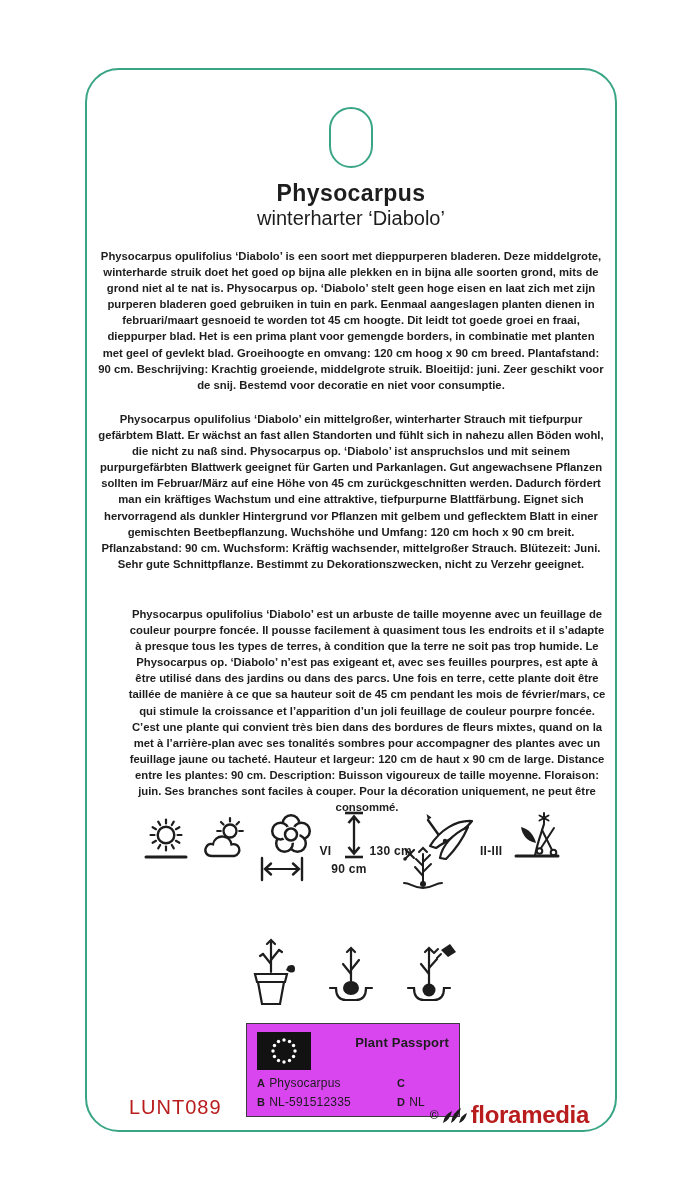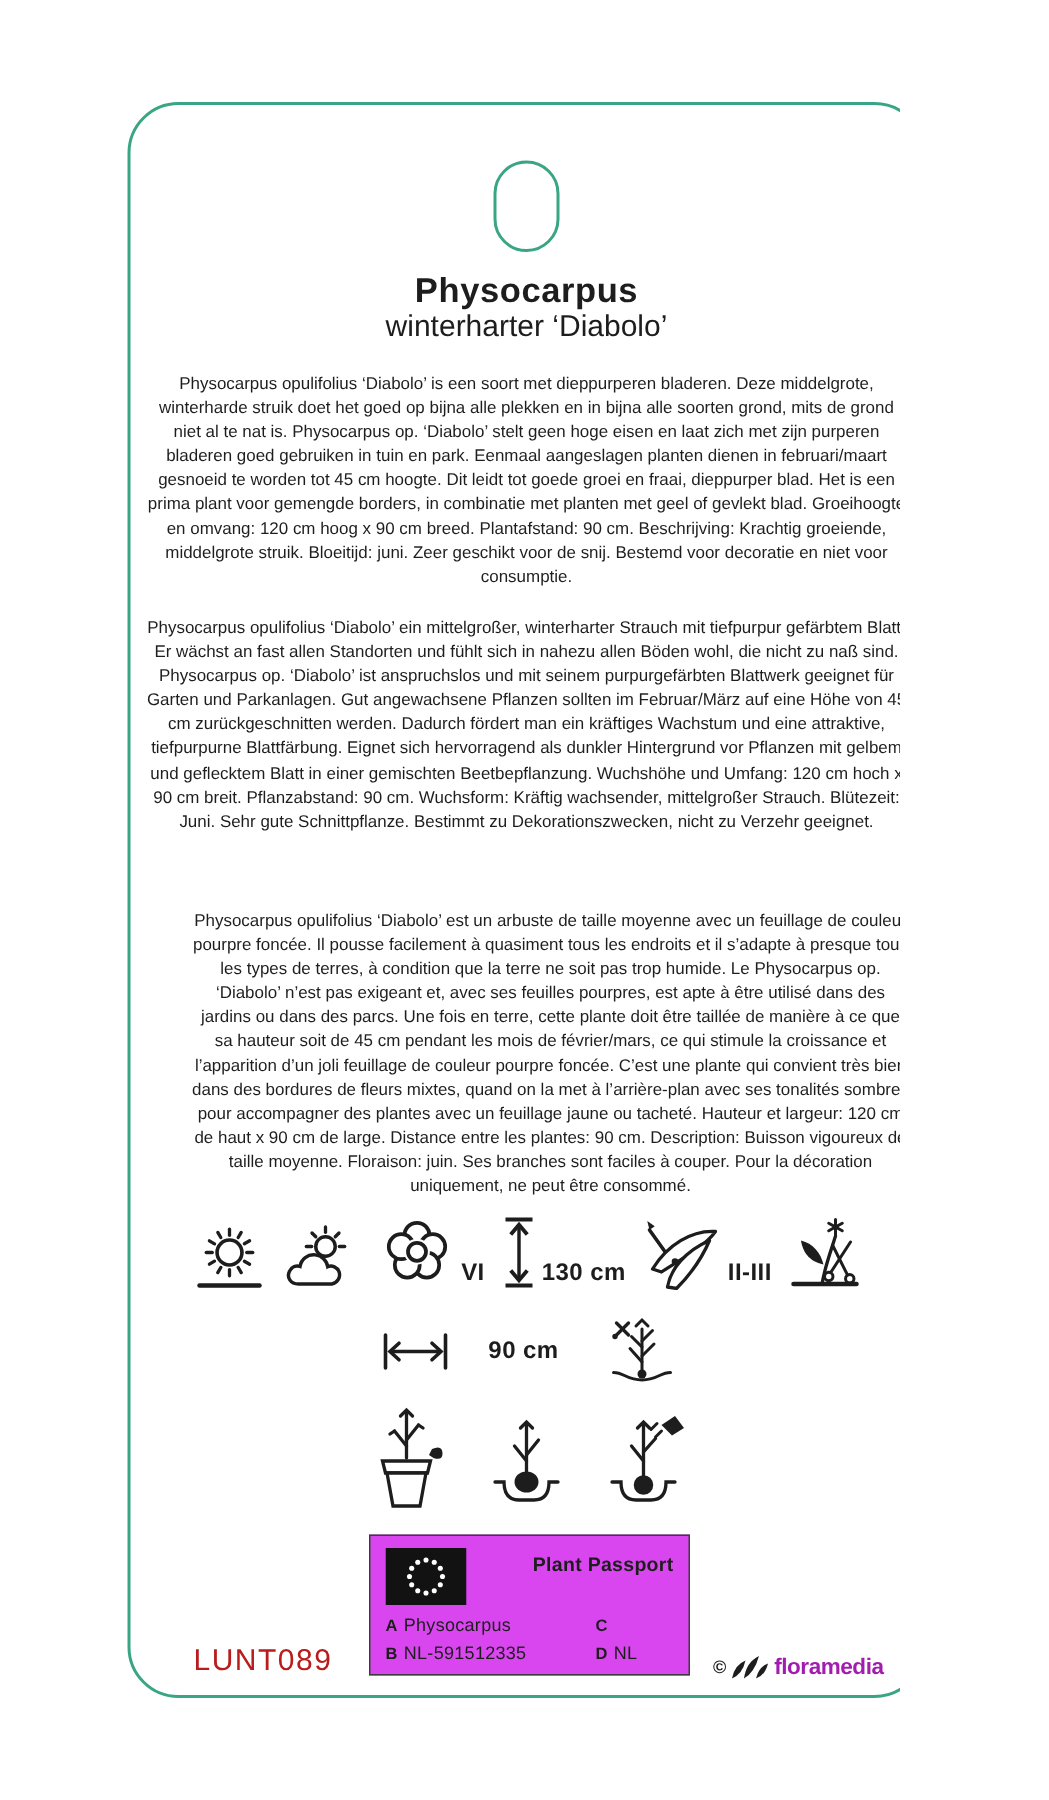--- a/index.html
+++ b/index.html
@@ -1,48 +1,48 @@
 <!DOCTYPE html>
 <html><head>
 <meta charset="utf-8">
 <style>
   html,body{margin:0;padding:0;background:#fff;}
   .page{position:relative;width:600px;height:1200px;background:#fff;overflow:hidden;
-        font-family:"Liberation Sans",sans-serif;color:#1d1d1d;}
+        font-family:"Liberation Sans",sans-serif;color:#1d1d1d;padding-left:22px;}
   .card{position:absolute;left:85px;top:68px;width:528px;height:1060px;
         border:2px solid #3aa585;border-radius:34px;background:#fff;}
   .hole{position:absolute;left:50%;transform:translateX(-50%);top:37px;width:40px;height:57px;
         border:2px solid #3aa585;border-radius:22px;}
   .title{position:absolute;top:110px;left:0;right:0;text-align:center;
          font-size:23px;font-weight:bold;letter-spacing:.4px;}
   .subtitle{position:absolute;top:137px;left:0;right:0;text-align:center;
          font-size:20px;font-weight:400;}
   .desc{position:absolute;left:9px;right:9px;margin:0;text-align:center;
-        font-size:11.3px;line-height:16.1px;color:#1e1e1e;}
+        font-size:11.3px;line-height:16.1px;color:#1e1e1e;font-weight:bold;}
   .p-nl{top:178px;} .p-de{top:341px;} .p-fr{top:536px;margin-left:32px;}
   .icons-row{position:absolute;left:0;right:0;display:flex;justify-content:center;align-items:flex-end;}
   .row1{top:740px;gap:12px;}
-  .row2{top:808px;gap:25px;align-items:center;}
+  .row2{top:776px;gap:25px;align-items:center;}
   .row3{top:866px;gap:26px;}
   .ico{display:inline-flex;}
   .ico-group{display:inline-flex;align-items:flex-end;gap:4px;}
-  .ico-label{font-size:16px;font-weight:600;letter-spacing:.3px;padding-bottom:2px;white-space:nowrap;}
+  .ico-label{font-size:12px;font-weight:600;letter-spacing:.3px;padding-bottom:2px;white-space:nowrap;}
   .row2 .ico-label{padding-bottom:0;}
   .passport{position:absolute;left:159px;top:953px;width:212px;height:92px;
             border:1.5px solid #3c3c3c;background:#d946ef;}
   .pp-flag{position:absolute;left:10px;top:8px;line-height:0;}
   .pp-title{position:absolute;right:10px;top:11px;font-weight:bold;font-size:13px;letter-spacing:.2px;}
   .pp-row{position:absolute;font-size:12px;letter-spacing:.2px;white-space:nowrap;}
   .pp-key{font-weight:bold;font-size:11px;margin-right:4px;}
   .pp-a{left:10px;top:52px;} .pp-b{left:10px;top:71px;}
   .pp-c{left:150px;top:52px;} .pp-d{left:150px;top:71px;text-align:center;}
   .code{position:absolute;left:42px;top:1026px;font-size:20px;color:#b91c1c;letter-spacing:1px;}
   .brand{position:absolute;right:26px;top:1031px;display:flex;align-items:center;gap:3px;}
   .brand-copy{font-size:12px;font-weight:bold;}
-  .brand-name{font-size:15px;font-weight:bold;color:#a21caf;letter-spacing:-.3px;}
+  .brand-name{font-size:24px;font-weight:bold;color:#b91c1c;letter-spacing:-.3px;}
 </style>
 </head>
 <body>
 
 <div class="page">
   <div class="card">
     <div class="hole"></div>
 
     <div class="title">Physocarpus</div>
     <div class="subtitle">winterharter ‘Diabolo’</div>

